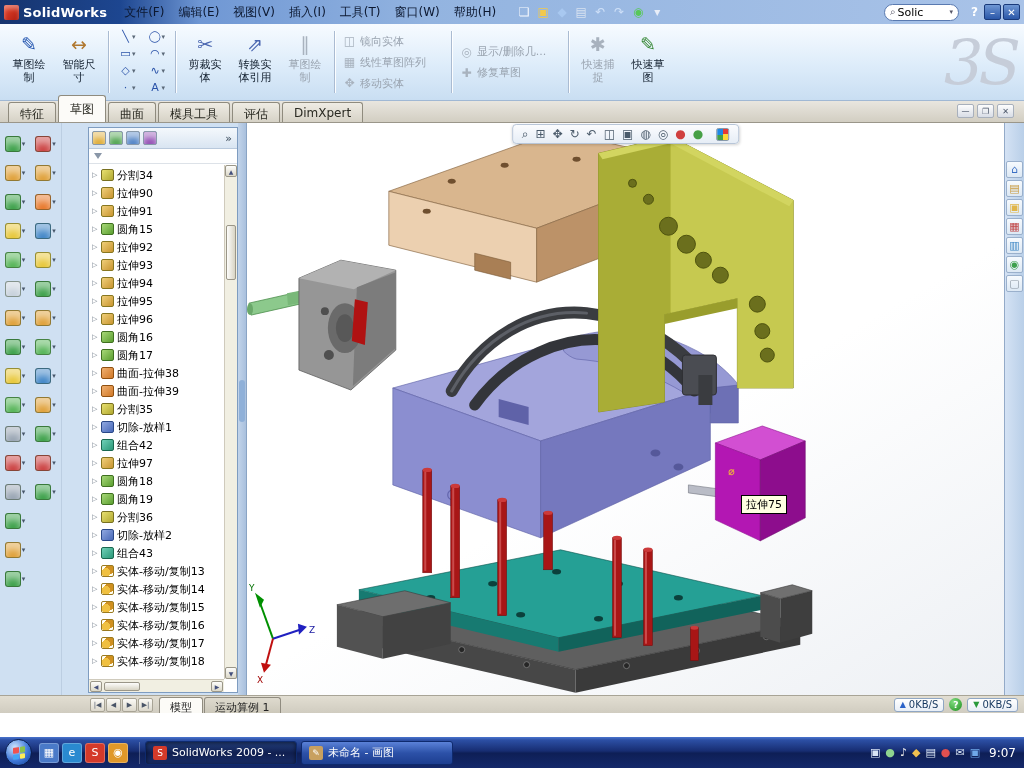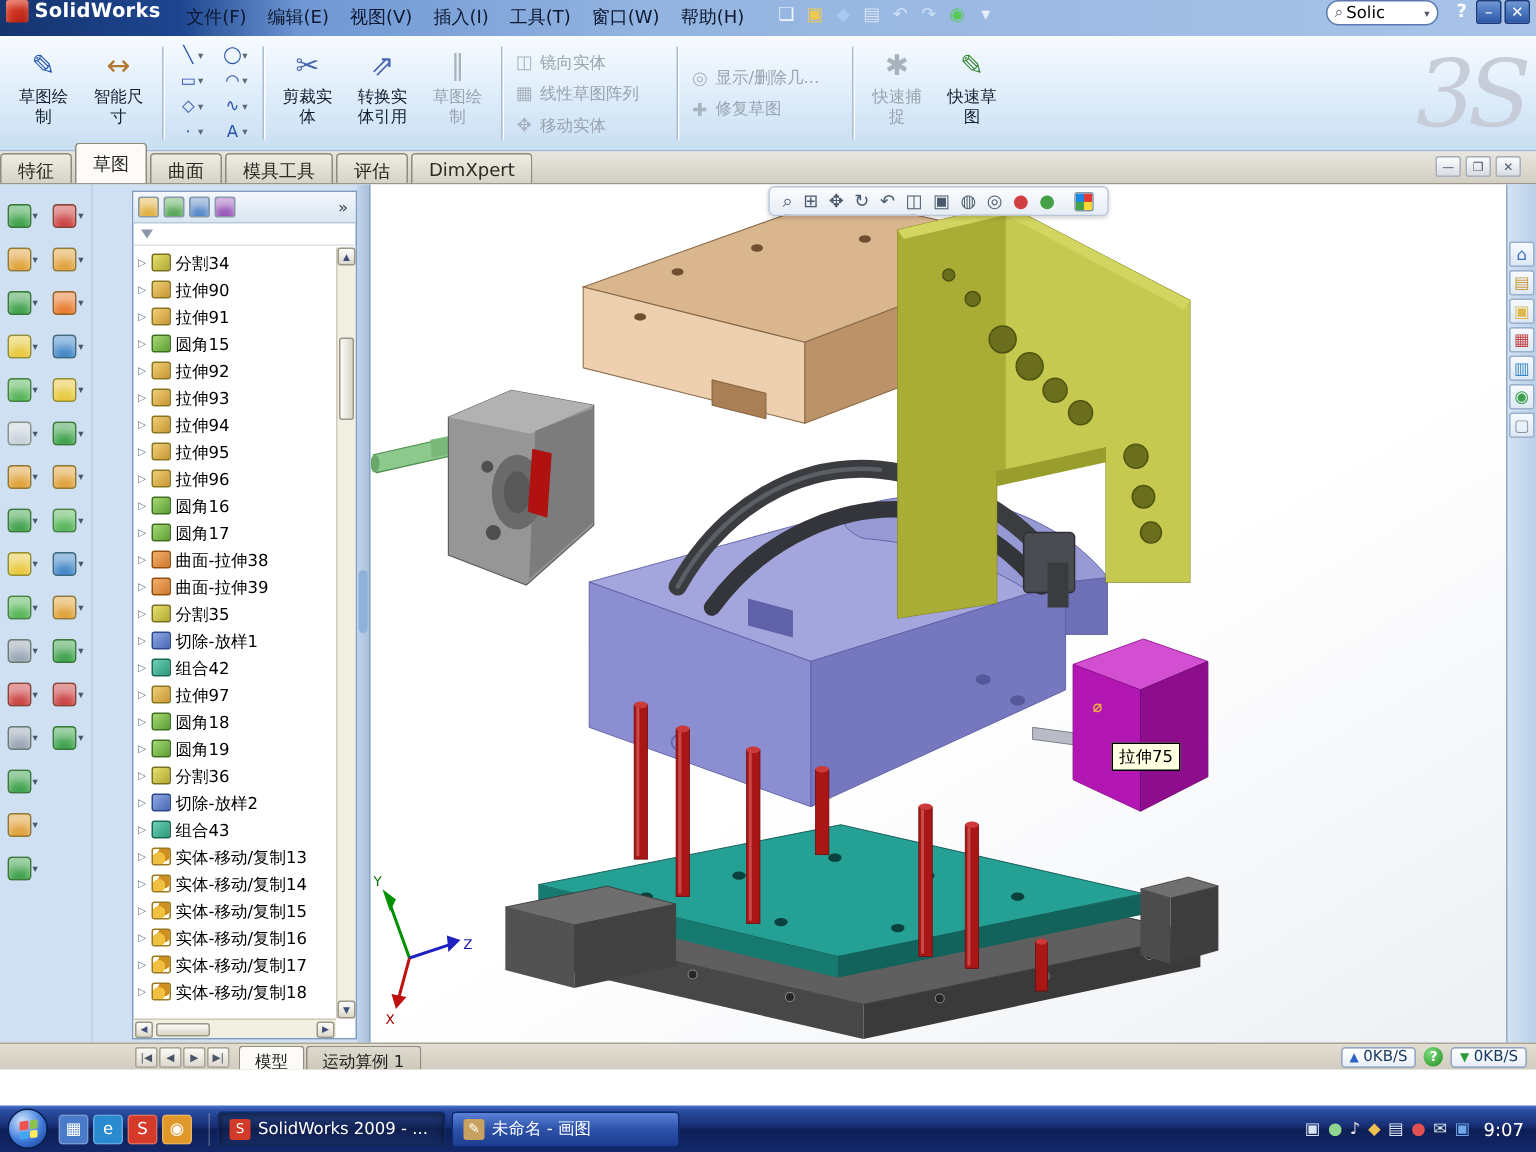--- a/index.html
+++ b/index.html
@@ -1,20 +1,20 @@
 <!DOCTYPE html>
 <html><head>
 <meta charset="utf-8">
 <style>
 *{box-sizing:border-box;margin:0;padding:0}
 html,body{background:#444}
 #root{position:relative;width:1024px;height:768px;overflow:hidden;font-family:"DejaVu Sans","Liberation Sans",sans-serif;font-size:12px;user-select:none;background:#fff}
 
 
-#titlebar{position:absolute;left:0;top:0;width:100%;height:24px;display:flex;align-items:flex-start;
+#titlebar{position:absolute;left:0;top:0;width:100%;height:24px;display:flex;align-items:center;
  background:linear-gradient(90deg,#16346e 0,#1d4690 120px,#6f97d4 200px,#93b4e0 430px,#a9c3e8 100%);}
 .logo-box{width:15px;height:15px;margin:0 4px 0 4px;border-radius:2px;background:linear-gradient(135deg,#e84a30,#b01c10);box-shadow:inset 0 4px 4px rgba(255,255,255,.35);flex:none}
 .logo-text{color:#fff;font-weight:bold;font-size:13px;letter-spacing:.2px;margin-right:10px}
 .menus{display:flex;}
 .menu-item{padding:3px 7px;color:#0c1830;font-size:12px;cursor:pointer;white-space:nowrap}
 .qicons{display:flex;margin-left:12px;gap:1px}
 .qicon{width:18px;height:18px;display:flex;align-items:center;justify-content:center;font-size:12px;cursor:pointer;border-radius:2px}
 .searchbox{margin-left:auto;display:flex;align-items:center;gap:2px;background:#fff;border:1px solid #5a7ab0;border-radius:9px;height:17px;padding:0 5px;margin-right:6px}
 .searchglyph{font-size:10px;color:#556}
 .searchbox input{border:none;outline:none;width:50px;font-size:11px;font-family:inherit;color:#000;background:transparent}
@@ -34,21 +34,21 @@
 .egrid{width:58px;display:grid;grid-template-columns:1fr 1fr;align-content:center;gap:1px}
 .egcell{display:flex;align-items:center;justify-content:center;height:16px;cursor:pointer;border-radius:2px}
 .eglyph{font-size:11px;color:#2a52a8;width:13px;text-align:center;line-height:13px}
 .egarrow{font-size:7px;color:#5a6878}
 .cstack{display:flex;flex-direction:column;justify-content:center;gap:1px;width:108px}
 .srow{display:flex;align-items:center;height:20px;padding:0 3px;font-size:11px;color:#9aa4b0;cursor:pointer;white-space:nowrap}
 .srow .sicon{width:15px;font-size:12px;margin-right:3px;color:#a8b2be;text-align:center;flex:none}
 .watermark{position:absolute;right:8px;top:8px;font-family:"DejaVu Serif","Liberation Serif",serif;font-style:italic;font-size:62px;line-height:62px;color:#c6cdd9;letter-spacing:-5px}
 
 
-#tabsrow{position:absolute;top:101px;left:0;width:100%;height:22px;background:linear-gradient(180deg,#e9e6df,#d2cec2);border-bottom:1px solid #9a968a;display:flex;align-items:flex-end;padding-left:0}
+#tabsrow{position:absolute;top:101px;left:0;width:100%;height:22px;background:linear-gradient(180deg,#e9e6df,#d2cec2);border-bottom:1px solid #9a968a;display:flex;align-items:flex-end;padding-left:8px}
 .cmdtab{height:20px;padding:3px 11px 2px;font-size:12px;color:#2a2a22;background:linear-gradient(180deg,#efece4,#d6d2c6);border:1px solid #8f8b7e;border-bottom:none;border-radius:3px 3px 0 0;margin-right:2px;cursor:pointer;white-space:nowrap}
 .cmdtab.active{background:#fcfbf8;height:27px;padding-top:5px}
 .doccontrols{margin-left:auto;display:flex;gap:3px;margin-right:10px;margin-bottom:4px}
 .docbtn{width:17px;height:14px;display:flex;align-items:center;justify-content:center;font-size:8px;color:#4a5568;border:1px solid #a8b0bc;background:linear-gradient(#fdfdfd,#d8dde6);border-radius:2px;cursor:pointer}
 
 
 #client{position:absolute;top:123px;left:0;right:0;bottom:73px;background:#cfe0f2}
 #ltools1{position:absolute;left:0;top:0;bottom:0;width:30px;padding-top:6px}
 #ltools2{position:absolute;left:30px;top:0;bottom:0;width:32px;padding-top:6px;border-right:1px solid #bccee2}
 .ltool{display:flex;align-items:center;justify-content:center;height:29px;cursor:pointer}

